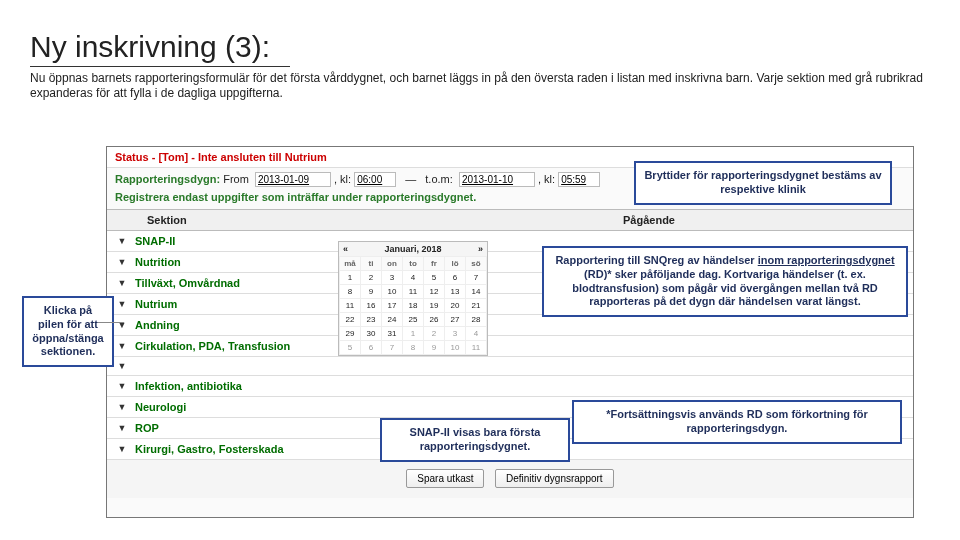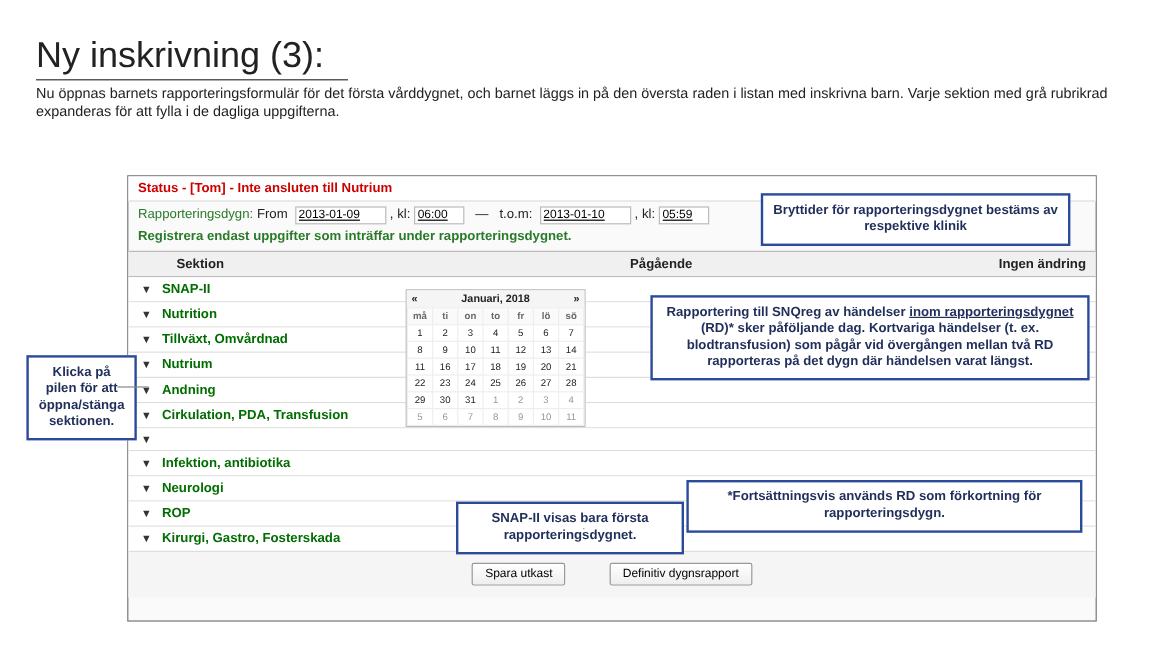--- a/index.html
+++ b/index.html
@@ -4,35 +4,35 @@
 <style>
   html,body{margin:0;padding:0;font-family:"Segoe UI",Arial,sans-serif;background:#fff;color:#222;width:960px;height:540px;}
   .slide{padding:30px 30px 0 30px;box-sizing:border-box;}
   h1{font-size:30px;font-weight:400;margin:0;color:#222;}
   .underline{height:1px;width:260px;background:#333;margin:2px 0 4px;}
   .intro{font-size:12px;line-height:1.25;margin:0 0 8px;}
   .screenshot{position:absolute;left:106px;top:146px;width:808px;height:372px;border:1px solid #777;background:#fafafa;box-sizing:border-box;}
   .status-bar{background:#fff;padding:4px 8px;font-size:11px;font-weight:bold;color:#c00;border-bottom:1px solid #ddd;}
   .status-bar .txt{color:#c00;}
   .rapline{padding:4px 8px;font-size:11px;}
-  .rapline .lbl{font-weight:normal;color:#2a7a2a;}
+  .rapline .lbl{font-weight:bold;color:#2a7a2a;}
   .rapline .gap{display:inline-block;width:3px;}
   .rapline input{width:70px;font-size:10px;border:1px solid #bbb;padding:1px 2px;text-decoration:underline;}
   .rapline .kl{width:36px;}
   .endast{padding:0 8px 6px;font-size:11px;font-weight:bold;color:#2a7a2a;}
   .hdrrow{display:flex;background:#f0f0f0;border-top:1px solid #bbb;border-bottom:1px solid #bbb;font-size:11px;font-weight:bold;}
   .hdrrow .c1{width:230px;padding:4px 8px 4px 40px;}
   .hdrrow .c2{flex:1;padding:4px 8px;text-align:center;}
   .hdrrow .c3{width:180px;padding:4px 8px;text-align:right;}
   .sections{padding:0;}
   .secrow{display:flex;align-items:center;border-bottom:1px solid #ddd;background:#fff;}
   .secrow .chev{width:18px;text-align:center;font-size:9px;padding:4px 0 4px 6px;color:#333;}
   .secrow .slabel{font-size:11px;font-weight:bold;color:#016d01;padding:4px 4px;}
   .btnrow{text-align:center;padding:8px 0 10px;background:#f5f5f5;}
-  .btnrow button{font-size:10px;padding:3px 10px;margin:0 16px;border:1px solid #999;background:linear-gradient(#fff,#eee);border-radius:2px;}
+  .btnrow button{font-size:10px;padding:3px 10px;margin:0 3px;border:1px solid #999;background:linear-gradient(#fff,#eee);border-radius:2px;}
   .cal{position:absolute;left:338px;top:241px;width:148px;border:1px solid #bbb;background:#fff;font-size:9px;}
   .cal .calhdr{display:flex;justify-content:space-between;align-items:center;background:#f5f5f5;padding:2px 4px;font-weight:bold;}
   .cal table{width:100%;border-collapse:collapse;font-size:8px;}
   .cal th,.cal td{width:14.2%;text-align:center;padding:2px 0;border:1px solid #eee;color:#999;}
   .cal th{color:#666;background:#fafafa;}
   .cal td.cur{color:#222;}
   .callout{position:absolute;background:#fff;border:2px solid #2a4a9a;font-size:11px;line-height:1.25;text-align:center;font-weight:bold;color:#1f2e5a;padding:6px 8px;box-sizing:border-box;}
   .callout.left{left:22px;top:296px;width:92px;}
   .callout.top{left:634px;top:161px;width:258px;}
   .callout.right{left:542px;top:246px;width:366px;}
@@ -61,21 +61,20 @@
     <span style="padding:0 6px;">—</span>
     <span>t.o.m:</span><span class="gap"></span>
     <input value="2013-01-10" style="">
     <span>, kl:</span>
     <input class="kl" value="05:59" style="">
   </div>
   <div class="endast">Registrera endast uppgifter som inträffar under rapporteringsdygnet.</div>
   <div class="hdrrow">
     <div class="c1">Sektion</div>
     <div class="c2">Pågående</div>
-    <div class="c3">Ingen ändring</div>
   </div>
   <div class="sections" id="sec-container">
       <div class="secrow">
         <span class="chev">▼</span>
         <span class="slabel">SNAP-II</span>
       </div>
       <div class="secrow">
         <span class="chev">▼</span>
         <span class="slabel">Nutrition</span>
       </div>

